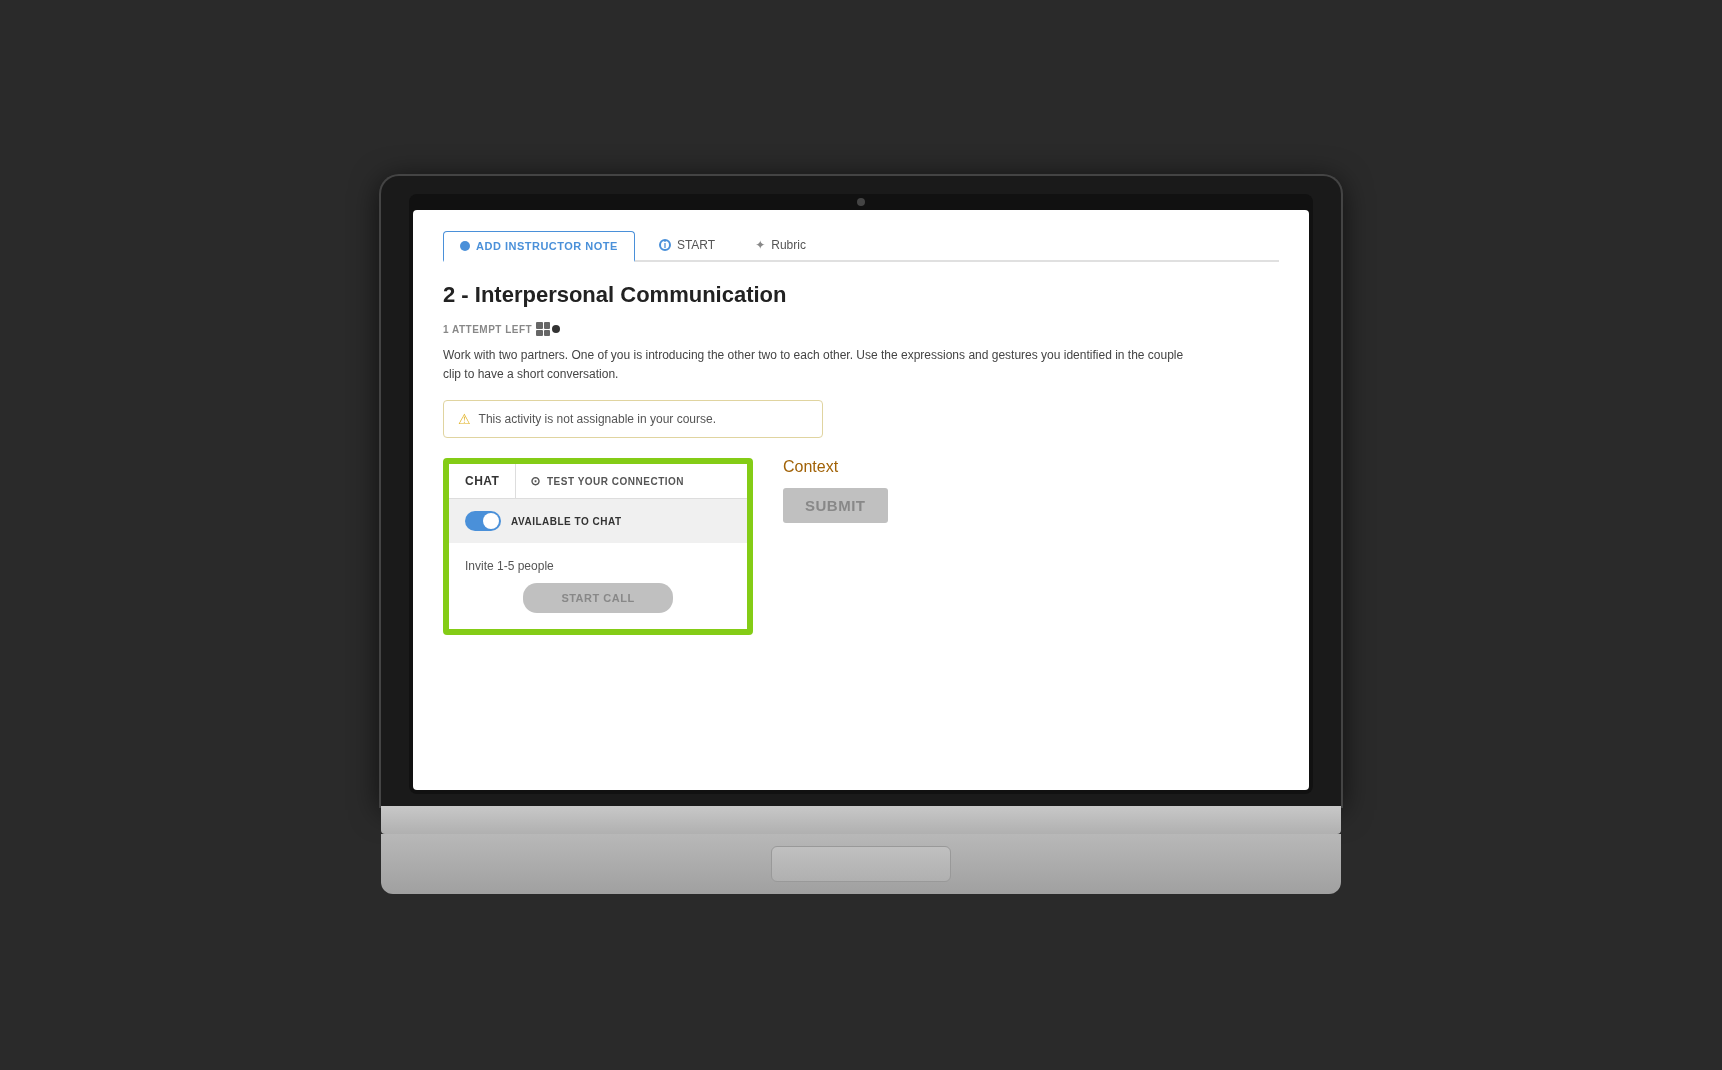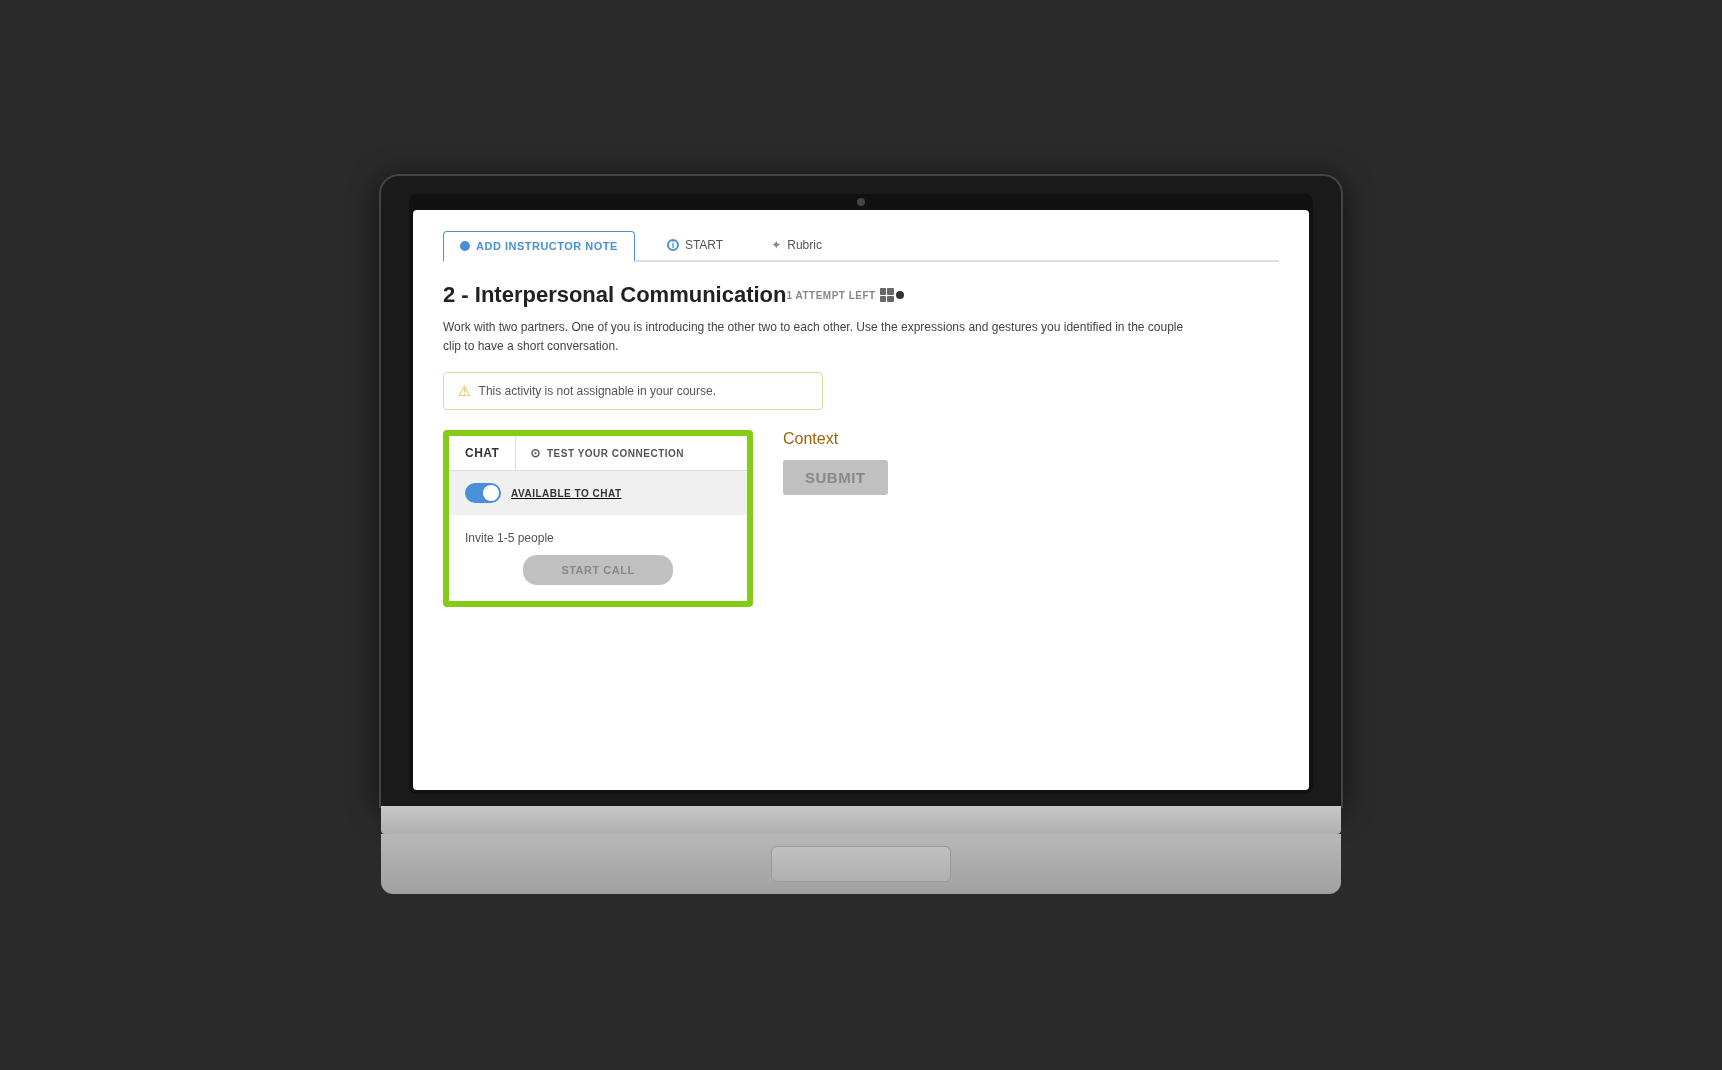--- a/index.html
+++ b/index.html
@@ -78,21 +78,21 @@
       height: 100%;
       overflow-y: auto;
     }
 
     
     .tab-bar {
       display: flex;
       align-items: center;
       border-bottom: 2px solid #e0e0e0;
       margin-bottom: 20px;
-      gap: 16px;
+      gap: 8px;
     }
 
     .tab-btn {
       display: flex;
       align-items: center;
       gap: 6px;
       padding: 8px 16px;
       font-size: 11px;
       font-weight: 700;
       letter-spacing: 0.5px;
@@ -129,22 +129,24 @@
       font-size: 12px;
       color: #555;
       cursor: pointer;
       background: transparent;
       border: none;
     }
 
     
     .activity-title-row {
       display: flex;
-      align-items: center;
+      align-items: flex-start;
+      gap: 14px;
       margin-bottom: 10px;
+      flex-direction: column;
     }
 
     .activity-title {
       font-size: 22px;
       font-weight: 600;
       color: #222;
     }
 
     .attempt-badge {
       font-size: 10px;
@@ -263,21 +265,20 @@
       font-size: 12px;
       color: #555;
     }
 
     .available-row {
       display: flex;
       align-items: center;
       gap: 10px;
       padding: 12px 16px;
       background: #f0f0f0;
-      text-decoration: underline;
     }
 
     
     .toggle-switch {
       position: relative;
       width: 36px;
       height: 20px;
       flex-shrink: 0;
     }
 

